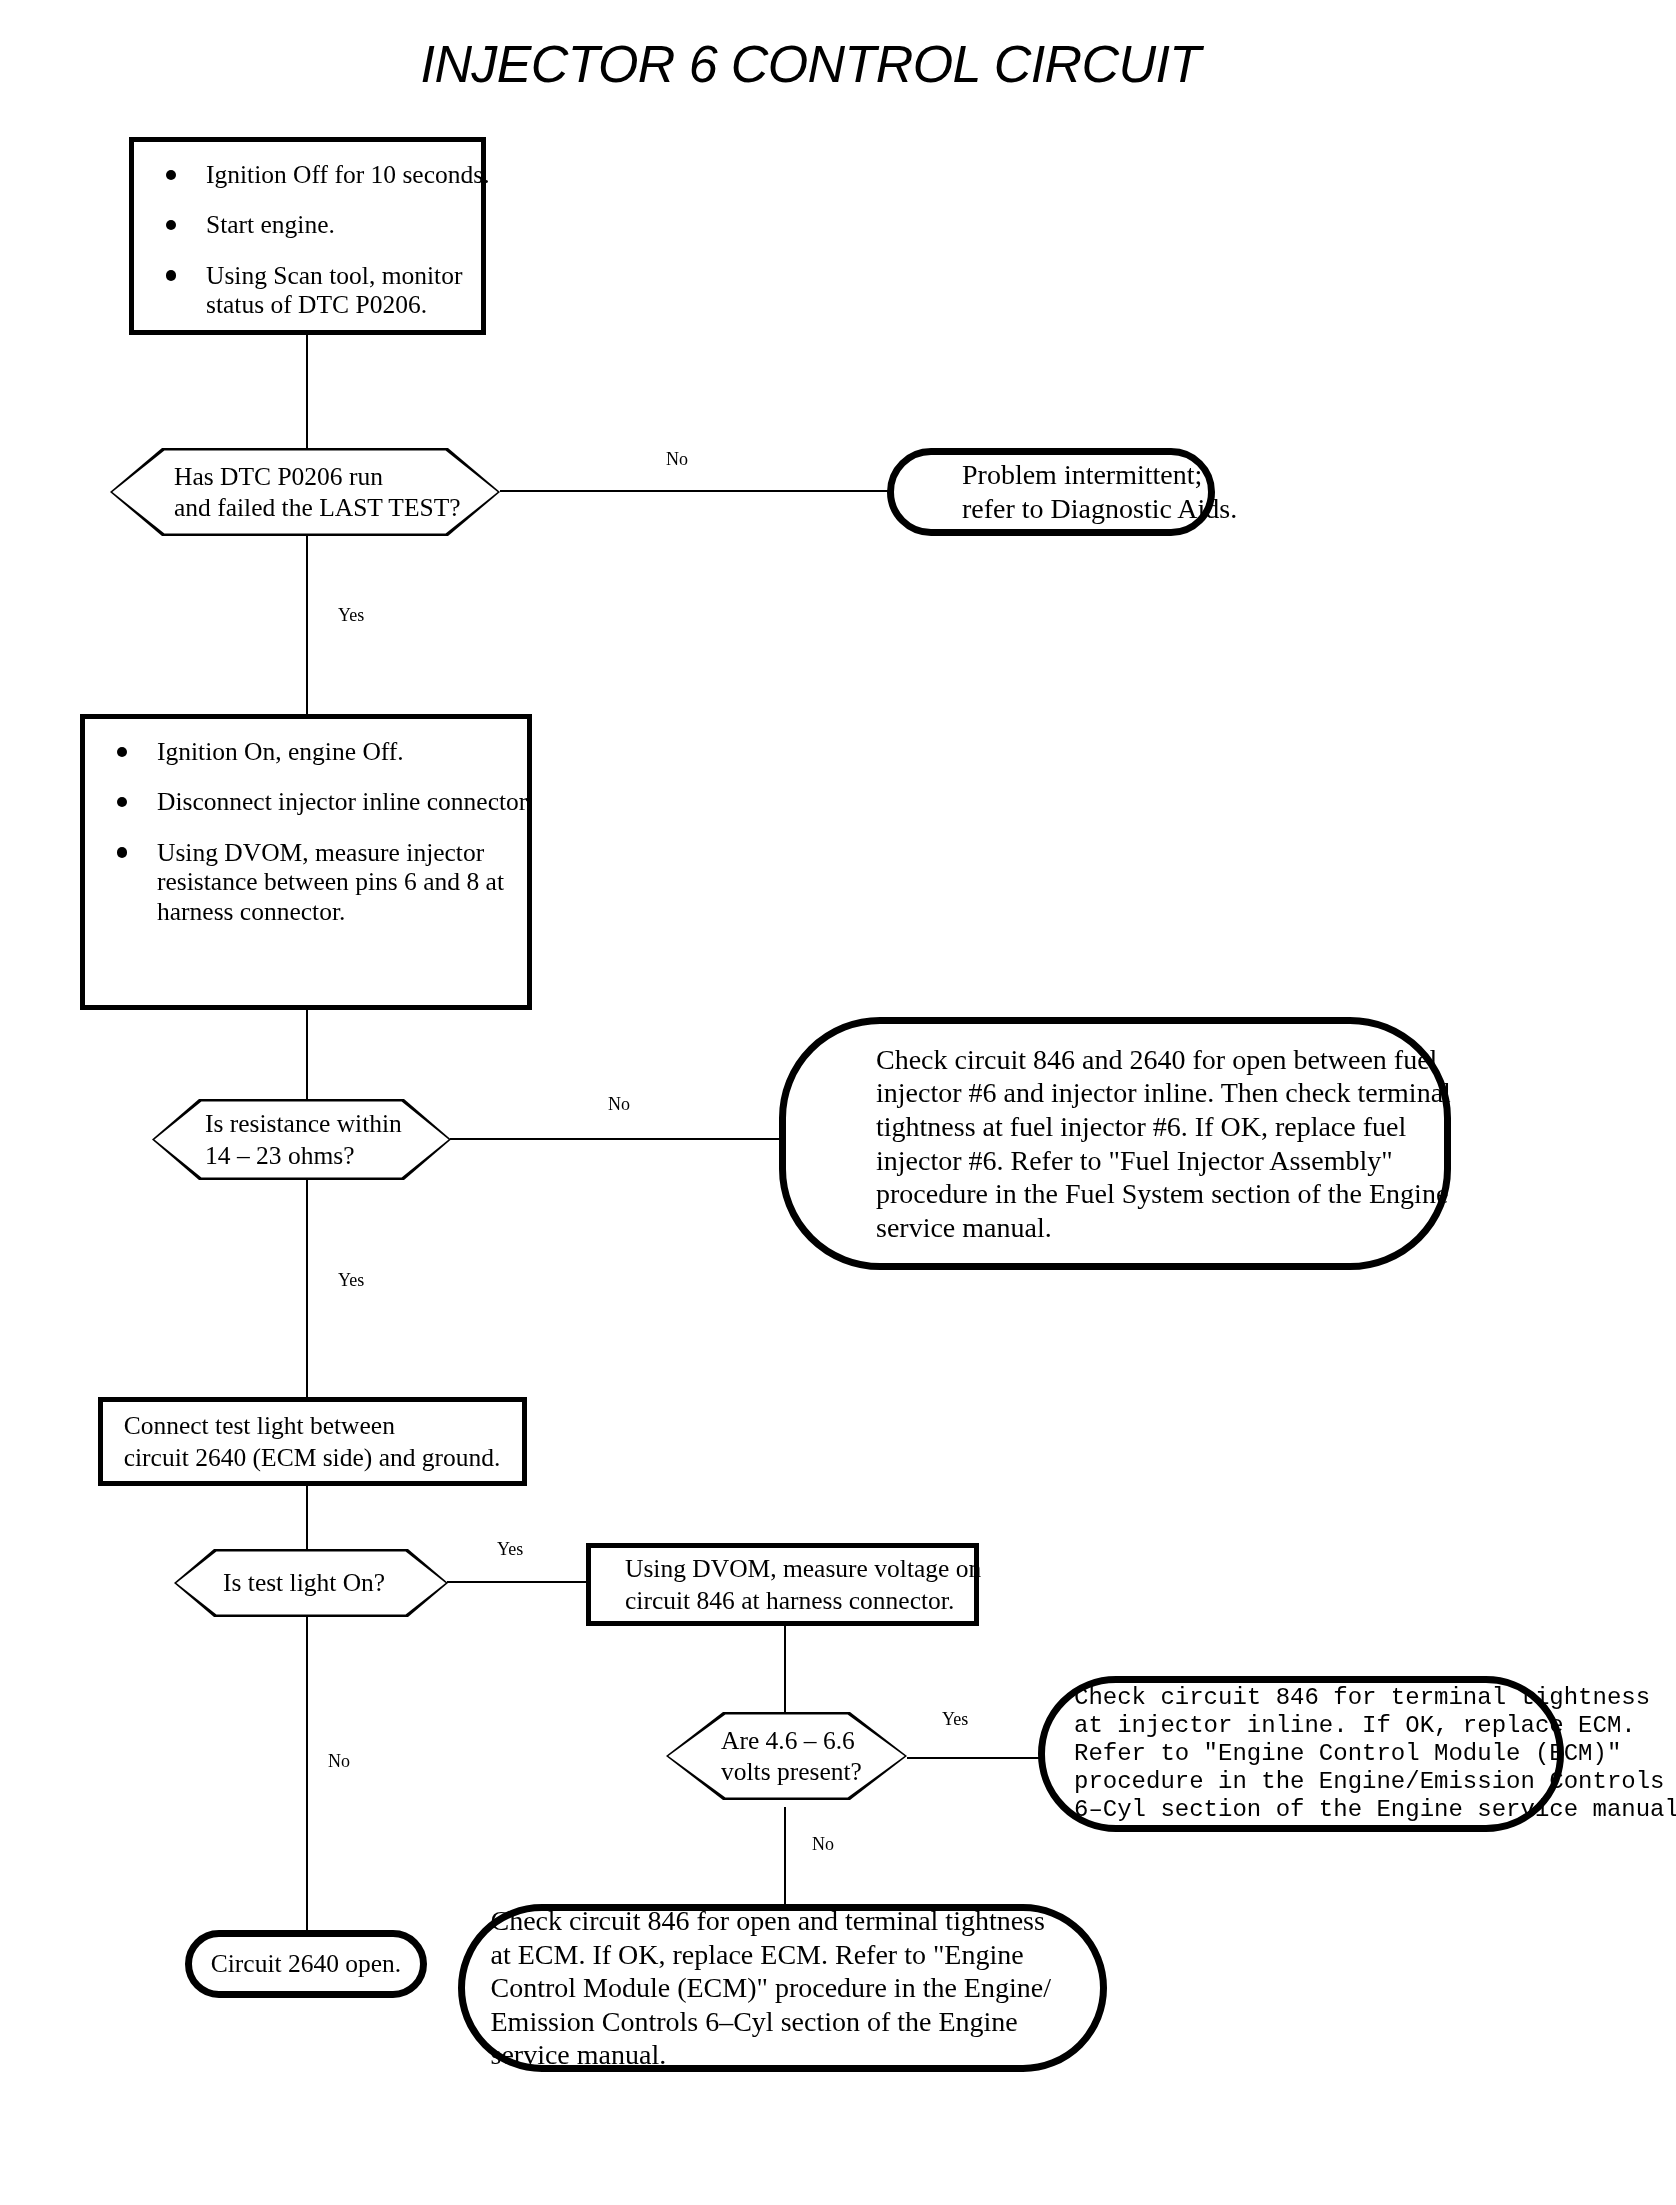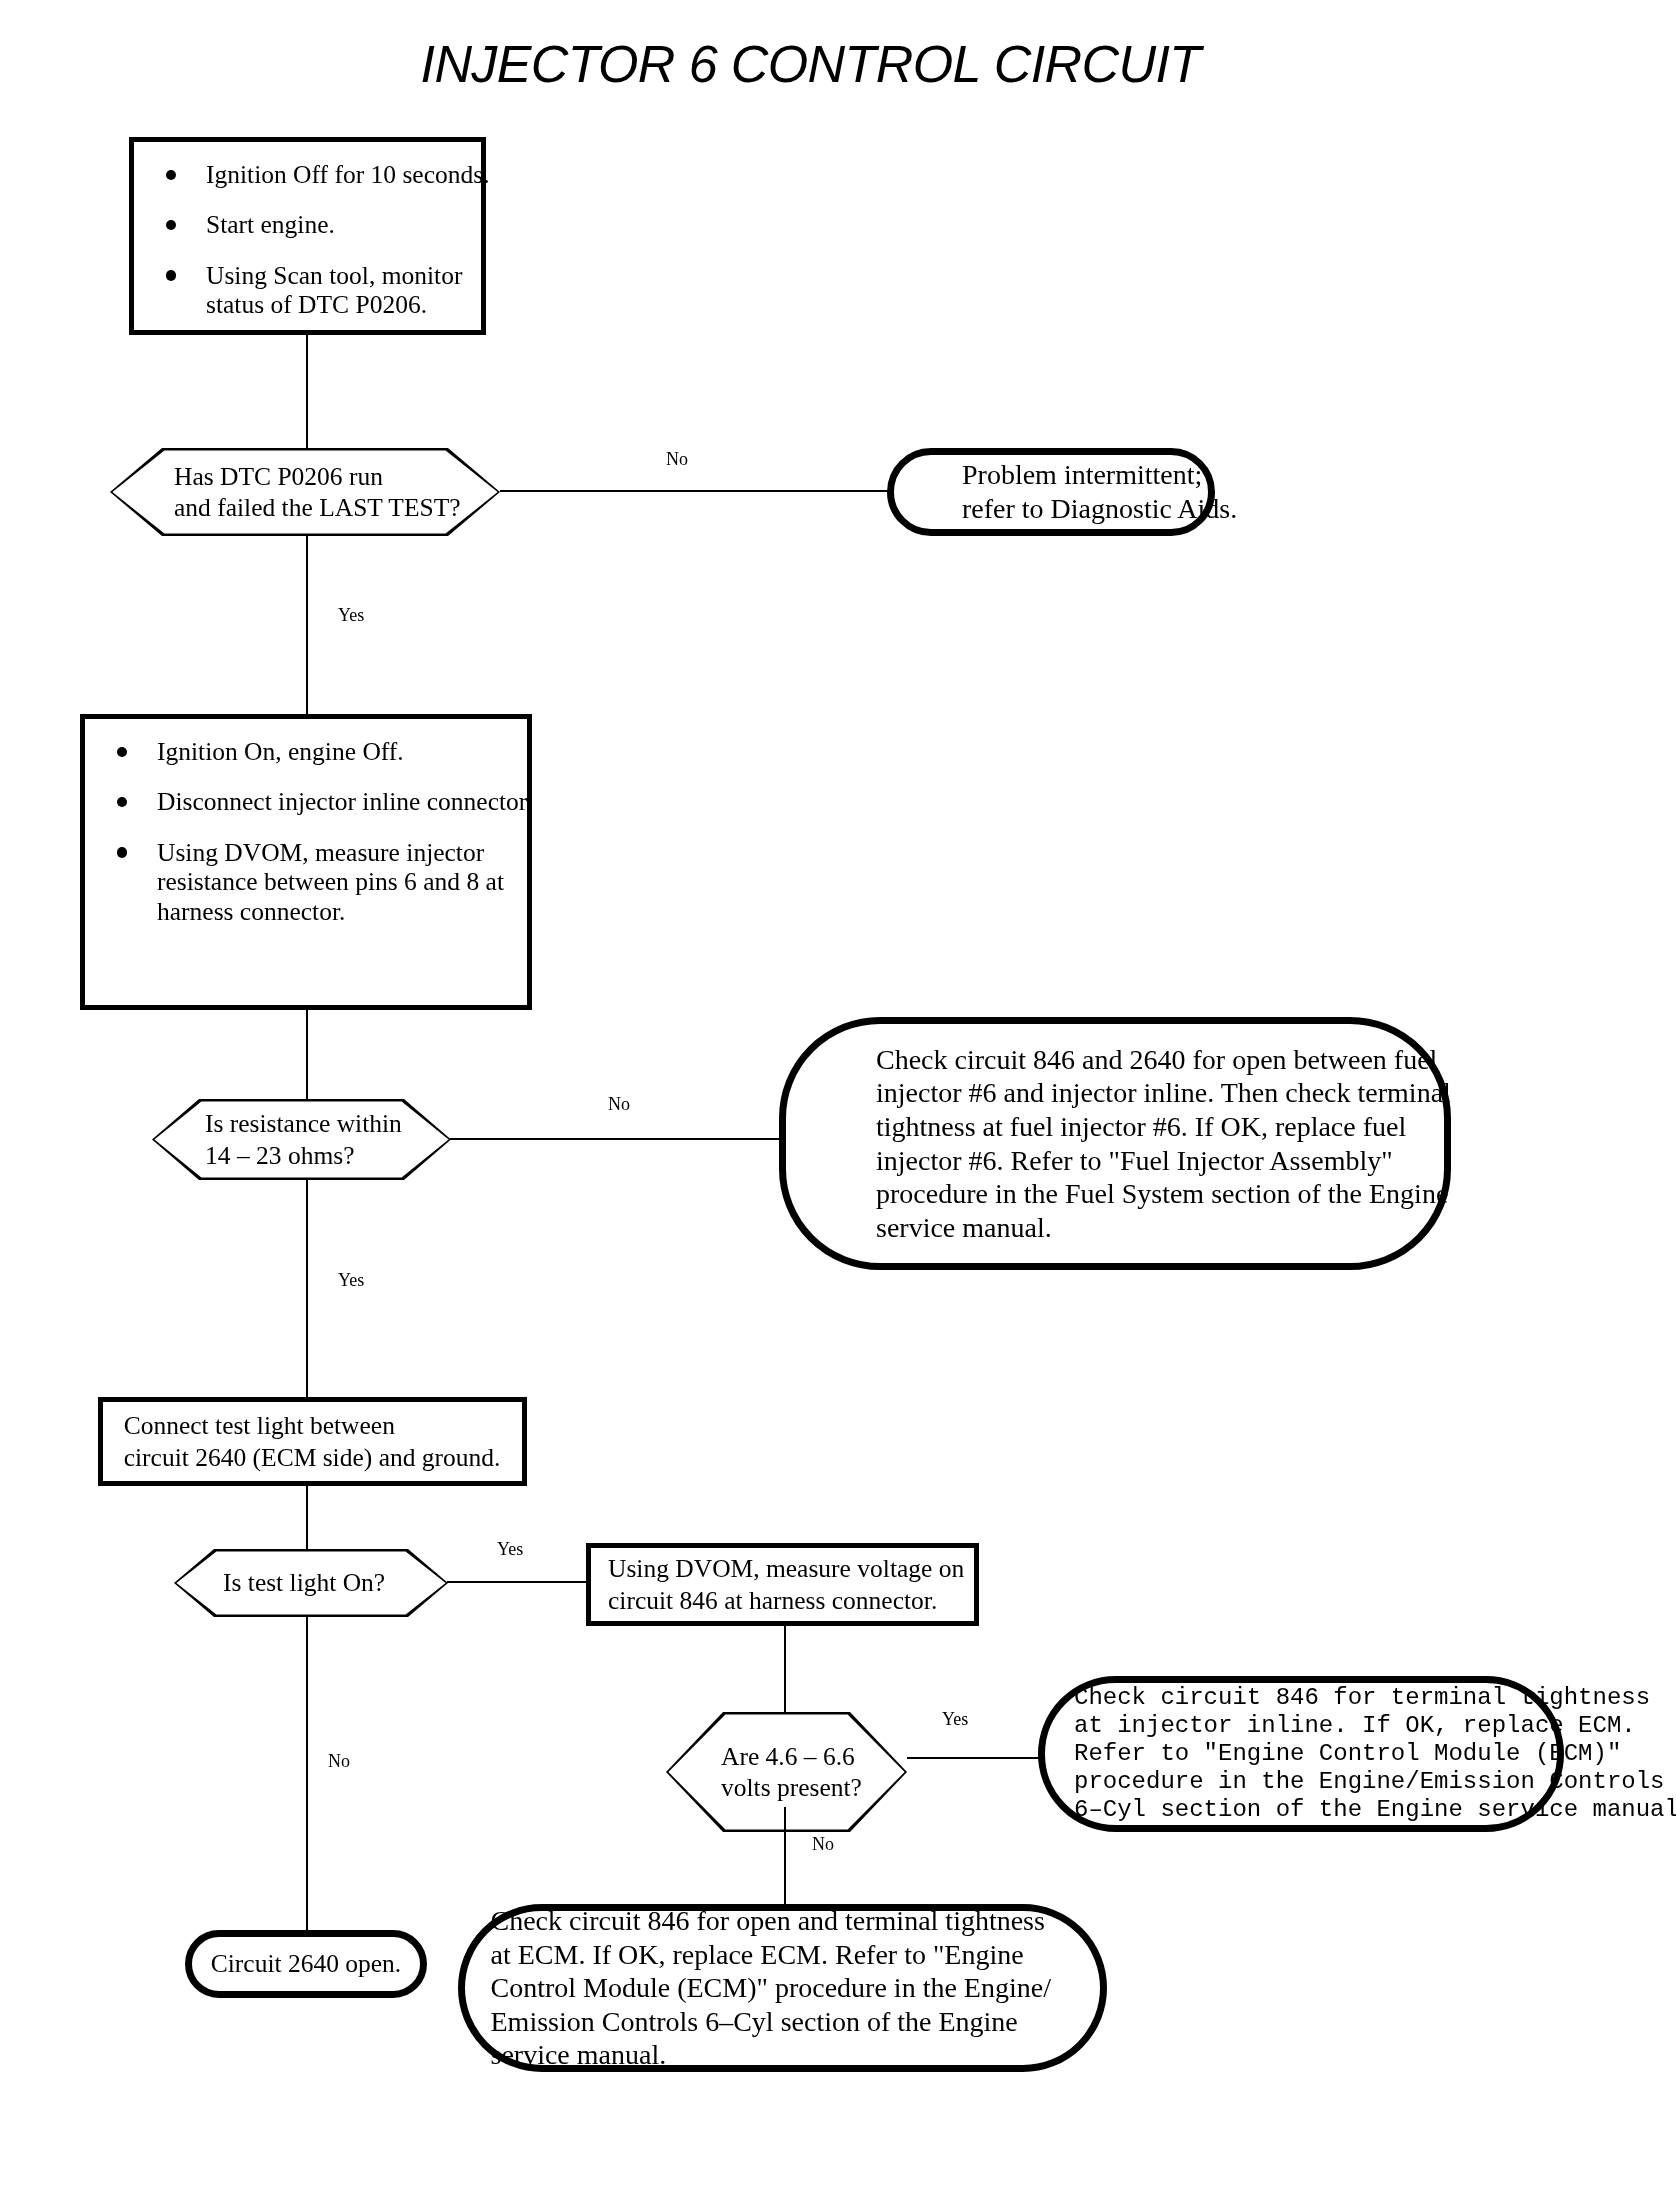--- a/index.html
+++ b/index.html
@@ -114,30 +114,30 @@
   <div class="hex" style="left:174px;top:1549px;width:274px;height:68px;--tip:40px;">
     <div class="hex-bg"></div>
     <div class="hex-in"></div>
     <div class="hex-text" style="padding-left:49px;">Is test light On?</div>
   </div>
 
   <div class="edge-label" style="left:497px;top:1539px;">Yes</div>
   <div class="hline" style="left:447px;top:1581px;width:140px;"></div>
 
   <div class="rect" style="left:586px;top:1543px;width:393px;height:83px;">
-    <div class="rect-text" style="padding-left:17px;">Using DVOM, measure voltage on
+    <div class="rect-text" style="padding-left:17px;margin-left:17px;">Using DVOM, measure voltage on
 circuit 846 at harness connector.</div>
   </div>
 
   <div class="vline" style="left:306px;top:1617px;height:314px;"></div>
   <div class="edge-label" style="left:328px;top:1751px;">No</div>
 
   <div class="vline" style="left:784px;top:1625px;height:87px;"></div>
 
-  <div class="hex" style="left:666px;top:1712px;width:241px;height:120px;--tip:57px;">
+  <div class="hex" style="left:666px;top:1712px;width:241px;height:88px;--tip:57px;">
     <div class="hex-bg"></div>
     <div class="hex-in"></div>
     <div class="hex-text" style="padding-left:55px;">Are 4.6 – 6.6
 volts present?</div>
   </div>
 
   <div class="edge-label" style="left:942px;top:1709px;">Yes</div>
   <div class="hline" style="left:907px;top:1757px;width:133px;"></div>
 
   <div class="stadium" style="left:1038px;top:1676px;width:526px;height:156px;border-radius:78px;padding-left:29px;font-size:24px;line-height:1.16;font-family:Liberation Mono, monospace;">

